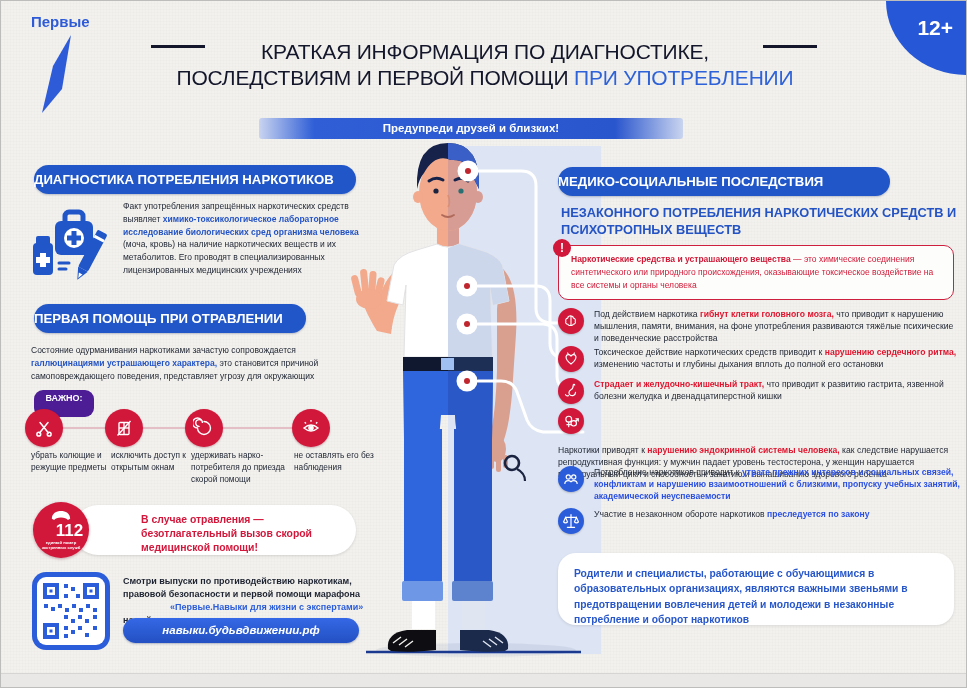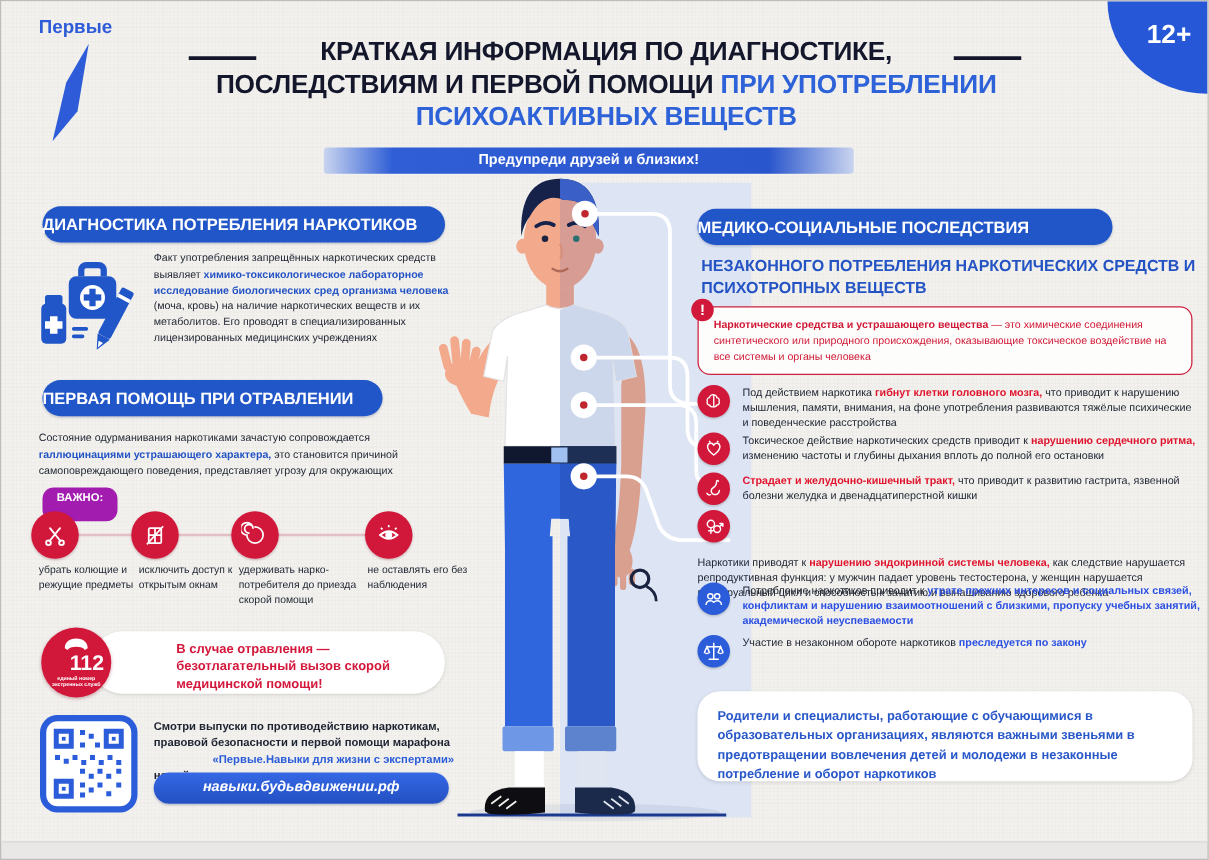--- a/index.html
+++ b/index.html
@@ -7,29 +7,29 @@
   .page{position:relative;width:967px;height:688px;background:#e9e8e6;border:1px solid #bdbdbb;box-sizing:border-box;overflow:hidden;}
   .paper{position:absolute;left:0;top:0;right:0;height:672px;background:#f2f1ee;
     background-image:repeating-linear-gradient(0deg,rgba(0,0,0,.013) 0 1px,transparent 1px 3px),
                      repeating-linear-gradient(90deg,rgba(0,0,0,.01) 0 1px,transparent 1px 3px);
     border-bottom:1px solid #d6d5d3;}
   .abs{position:absolute;}
   
   .logo-label{left:30px;top:12px;font-size:15px;font-weight:700;color:#2e5bd7;}
   .age-badge{right:0;top:0;width:80px;height:74px;background:#2557d6;border-radius:0 0 0 100%;}
   .age-badge span{position:absolute;right:13px;top:15px;font-size:21px;font-weight:800;color:#fff;}
-  .title{left:138px;top:28px;width:692px;text-align:center;font-weight:700;font-size:21px;line-height:1.23;color:#14172b;letter-spacing:-.2px;}
+  .title{left:138px;top:38px;width:692px;text-align:center;font-weight:400;font-size:21px;line-height:1.23;color:#14172b;letter-spacing:-.2px;}
   .title .blue{color:#2e62d9;}
   .dash{height:3px;background:#14172b;top:44px;width:54px;}
   .banner{left:258px;top:117px;width:424px;height:21px;border-radius:3px;
     background:linear-gradient(90deg,#c9d4ef 0%,#2f5ed6 13%,#2a56cd 84%,#c9d4ef 100%);
     color:#fff;font-size:11.5px;font-weight:700;text-align:center;line-height:21px;}
   
   .pill-blue{background:#2156c8;color:#fff;font-weight:800;text-align:left;border-radius:15px;font-size:13.2px;height:29px;line-height:29px;box-shadow:0 1px 2px rgba(20,40,90,.25);}
-  .pill-red-sm{background:#a21caf;color:#fff;font-weight:800;text-align:center;border-radius:9px;font-size:9px;height:27px;line-height:17px;}
+  .pill-red-sm{background:#4c1d95;color:#fff;font-weight:800;text-align:center;border-radius:9px;font-size:9px;height:27px;line-height:17px;}
   
   .body-txt{font-size:8.5px;line-height:1.5;color:#1d2330;}
   .hl-blue{color:#2453c4;font-weight:800;}
   .hl-red{color:#e0142d;font-weight:800;}
   .hl-blue2{color:#2b50e2;font-weight:800;}
   .prec-line{left:43px;top:426px;width:267px;height:2px;background:#e5bfc6;}
   .circ-red{width:38px;height:38px;border-radius:50%;background:#d1173a;display:flex;align-items:center;justify-content:center;box-shadow:0 1px 2px rgba(120,10,30,.3);}
   .prec-label{font-size:8.3px;line-height:1.45;color:#1d2330;}
   .er-box{left:72px;top:504px;width:283px;height:50px;background:#ffffff;border-radius:25px;box-shadow:0 1px 3px rgba(0,0,0,.12);}
   .er-box .er-txt{padding:8px 10px 0 68px;font-size:10.4px;font-weight:800;color:#d3173b;line-height:1.35;}
@@ -66,21 +66,20 @@
   <svg class="abs" style="left:28px;top:32px;" width="58" height="82" viewBox="0 0 58 82">
     <polygon points="42,2 33,56 13,80 24,33" fill="#2e5bd7"></polygon>
   </svg>
   <div class="abs age-badge">
       <span>12+</span>
     </div>
 
   <div class="abs title">
     <div><span>КРАТКАЯ ИНФОРМАЦИЯ ПО ДИАГНОСТИКЕ,</span></div>
     <div><span>ПОСЛЕДСТВИЯМ И ПЕРВОЙ ПОМОЩИ </span><span class="blue">ПРИ УПОТРЕБЛЕНИИ</span></div>
-    <div><span class="blue">ПСИХОАКТИВНЫХ ВЕЩЕСТВ</span></div>
   </div>
   <div class="abs dash" style="left:150px;"></div>
   <div class="abs dash" style="left:762px;"></div>
   <div class="abs banner">Предупреди друзей и близких!</div>
 
   <svg class="abs" style="left:330px;top:128px;" width="280" height="545" viewBox="0 0 280 545">
     <rect x="117" y="17" width="153" height="508" fill="#dde4f3"></rect>
     <ellipse cx="145" cy="521" rx="100" ry="7" fill="rgba(40,60,110,0.08)"></ellipse>
     <line x1="35" y1="523" x2="250" y2="523" stroke="#1b3a8f" stroke-width="2.5"></line>
 

